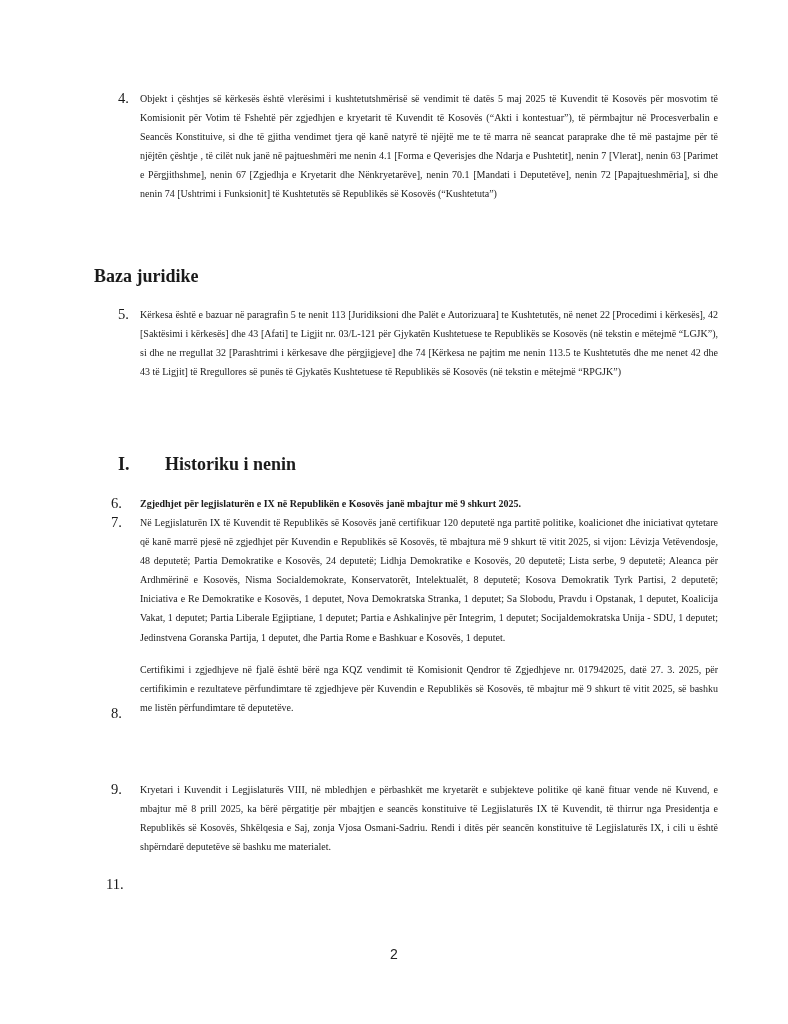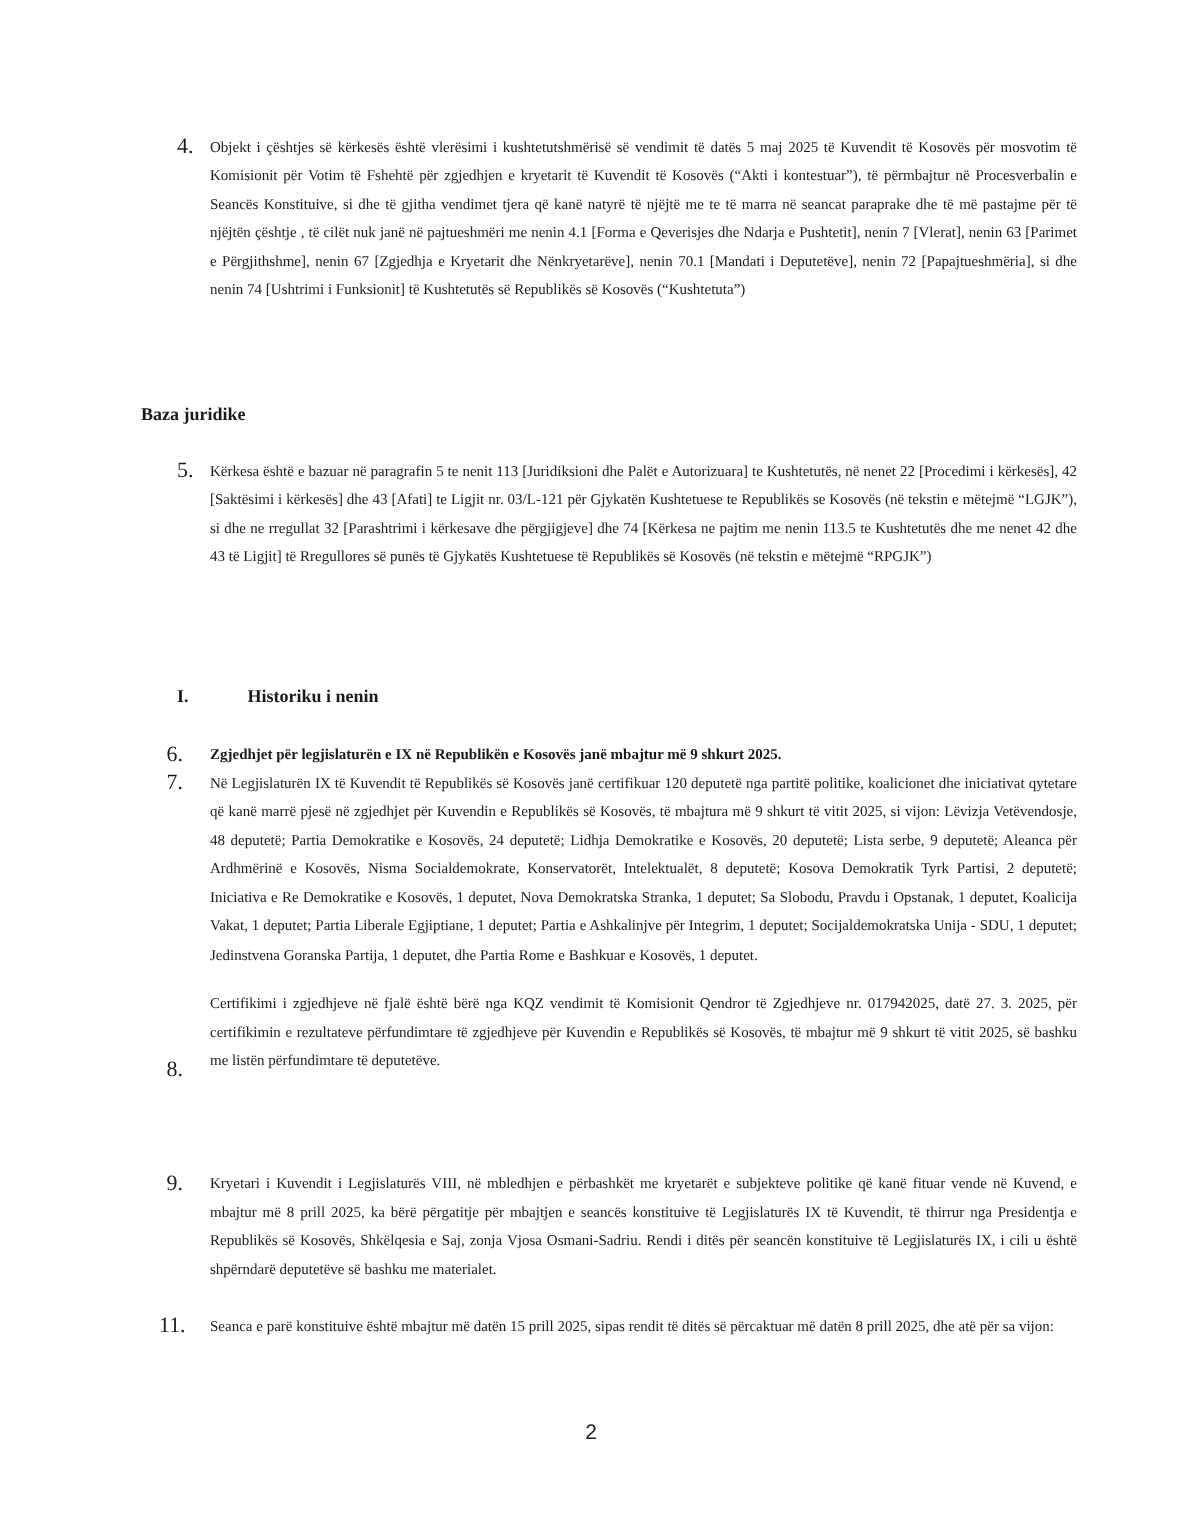--- a/index.html
+++ b/index.html
@@ -23,21 +23,21 @@
     text-align: justify;
   }
   .num {
     position: absolute;
     font-size: 14.6px;
     line-height: 19.1px;
   }
   .heading {
     position: absolute;
     font-weight: bold;
-    font-size: 12px;
+    font-size: 18px;
     line-height: 19px;
   }
   .page-number {
     position: absolute;
     left: 0; width: 788px;
     top: 946px;
     text-align: center;
     font-family: "Liberation Sans", "DejaVu Sans", sans-serif;
     font-size: 14px;
     color: #222;
@@ -65,16 +65,15 @@
   <div class="num" style="left:111px; top:513px;">7.</div>
   <div class="para" style="top:513px;">Në Legjislaturën IX të Kuvendit të Republikës së Kosovës janë certifikuar 120 deputetë nga partitë politike, koalicionet dhe iniciativat qytetare që kanë marrë pjesë në zgjedhjet për Kuvendin e Republikës së Kosovës, të mbajtura më 9 shkurt të vitit 2025, si vijon: Lëvizja Vetëvendosje, 48 deputetë; Partia Demokratike e Kosovës, 24 deputetë; Lidhja Demokratike e Kosovës, 20 deputetë; Lista serbe, 9 deputetë; Aleanca për Ardhmërinë e Kosovës, Nisma Socialdemokrate, Konservatorët, Intelektualët, 8 deputetë; Kosova Demokratik Tyrk Partisi, 2 deputetë; Iniciativa e Re Demokratike e Kosovës, 1 deputet, Nova Demokratska Stranka, 1 deputet; Sa Slobodu, Pravdu i Opstanak, 1 deputet, Koalicija Vakat, 1 deputet; Partia Liberale Egjiptiane, 1 deputet; Partia e Ashkalinjve për Integrim, 1 deputet; Socijaldemokratska Unija - SDU, 1 deputet; Jedinstvena Goranska Partija, 1 deputet, dhe Partia Rome e Bashkuar e Kosovës, 1 deputet.</div>
 
   <div class="num" style="left:111px; top:704px;">8.</div>
   <div class="para" style="top:660px;">Certifikimi i zgjedhjeve në fjalë është bërë nga KQZ  vendimit të Komisionit Qendror të Zgjedhjeve nr. 017942025, datë 27. 3. 2025, për certifikimin e rezultateve përfundimtare të zgjedhjeve për Kuvendin e Republikës së Kosovës, të mbajtur më 9 shkurt të vitit 2025, së bashku me listën përfundimtare të deputetëve.</div>
 
   <div class="num" style="left:111px; top:780px;">9.</div>
   <div class="para" style="top:780px;">Kryetari i Kuvendit i Legjislaturës VIII, në mbledhjen e përbashkët me kryetarët e subjekteve politike që kanë fituar vende në Kuvend, e mbajtur më 8 prill 2025, ka bërë përgatitje për mbajtjen e seancës konstituive të Legjislaturës IX të Kuvendit, të thirrur nga Presidentja e Republikës së Kosovës, Shkëlqesia e Saj, zonja Vjosa Osmani-Sadriu. Rendi i ditës për seancën konstituive të Legjislaturës IX, i cili u është shpërndarë deputetëve së bashku me materialet.</div>
 
   <div class="num" style="left:106px; top:875px;">11.</div>
-  <div class="para" style="top:875px;">Seanca e parë konstituive është mbajtur më datën 15 prill 2025, sipas rendit të ditës së përcaktuar më datën 8 prill 2025, dhe atë për sa vijon:</div>
 
   <div class="page-number">2</div>
 </div>
 
 </body></html>

